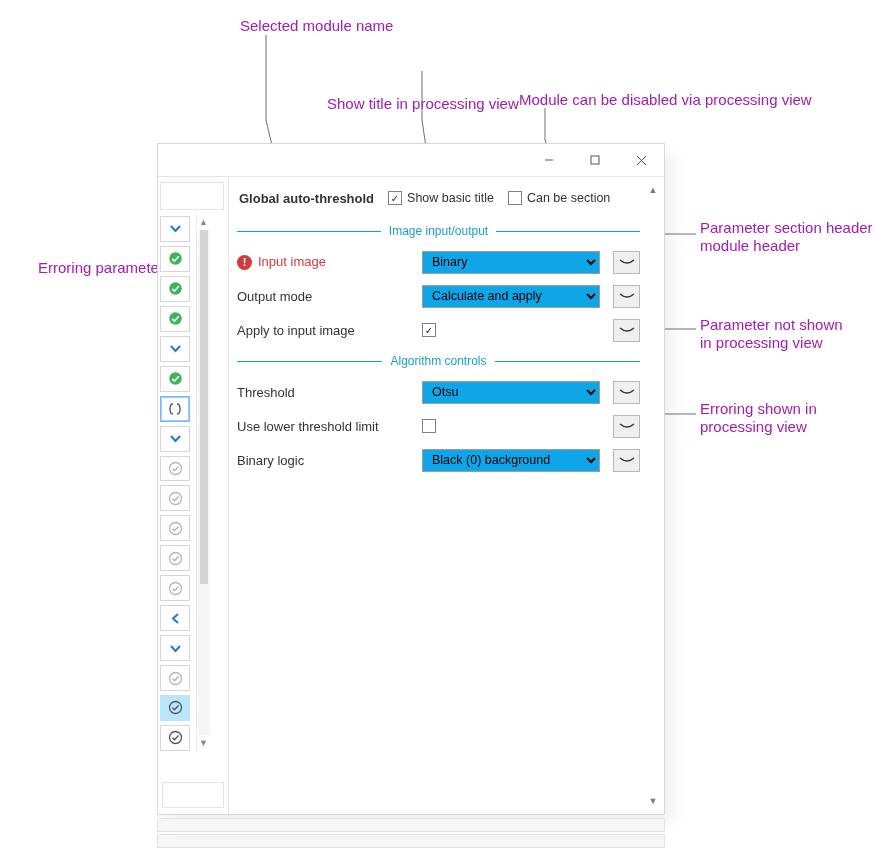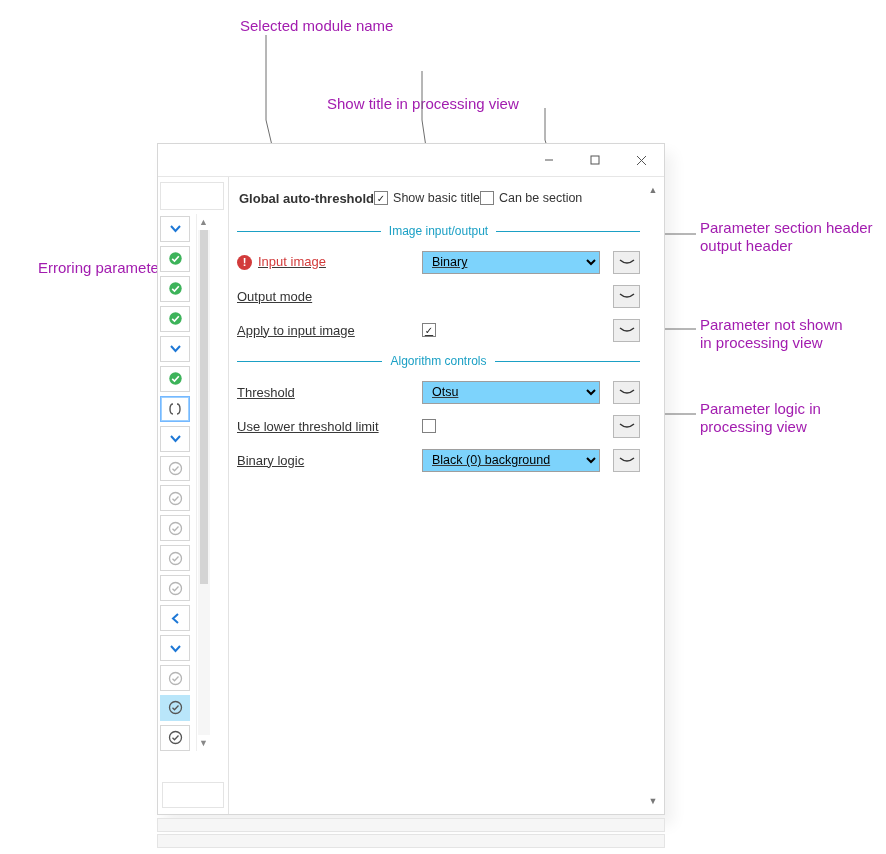--- a/index.html
+++ b/index.html
@@ -30,55 +30,56 @@
   .mini-scrollbar { width: 14px; margin-left: 3px; border-left:1px solid #eee; display:flex; flex-direction:column; align-items:center; }
   .mini-scrollbar .up, .mini-scrollbar .down { width:12px; height:16px; color:#888; font-size:9px; display:flex;align-items:center;justify-content:center;}
   .mini-scrollbar .track { flex:1; width:12px; background:#f6f6f6; position:relative; }
   .mini-scrollbar .thumb { position:absolute; top:0; left:2px; width:8px; height:70%; background:#d4d4d4; }
   .left-pane .blank-bottom { position:absolute; bottom:6px; left:4px; right:4px; height:26px; border:1px solid #e4e4e4; background:#fff; }
 
   .main-pane { flex:1; padding: 7px 8px 8px 8px; position:relative; }
   .main-scroll { position:absolute; top:6px; right:4px; bottom:6px; width:14px; display:flex; flex-direction:column; align-items:center; }
   .main-scroll .up, .main-scroll .down { width:12px; height:14px; font-size:9px; color:#777; display:flex; align-items:center; justify-content:center;}
 
-  .header-row { display:flex; align-items:center; height:30px; padding:2px 14px 4px 2px; }
+  .header-row { display:flex; align-items:center; gap:14px; height:30px; padding:2px 14px 4px 2px; }
   .module-title { font-weight: bold; color:#333; font-size:13px; }
   .chk { display:flex; align-items:center; gap:5px; font-size:12.5px; color:#333; }
   .chkbox { width:14px; height:14px; border:1px solid #808080; background:#fff; display:flex; align-items:center; justify-content:center; font-size:10px; color:#222; }
 
   .section { margin-top: 10px; }
   .section-header { display:flex; align-items:center; gap:8px; color:#1ba0c5; font-size:12px; margin-bottom:10px; padding-right:16px;}
   .section-header .line { flex:1; height:1px; background:#1ba0c5; }
   .section-header .title { white-space:nowrap; }
 
-  .row { display:flex; align-items:center; height:28px; margin-bottom:6px; padding-right:16px;text-decoration:underline;}
+  .row { display:flex; align-items:center; height:28px; margin-bottom:6px; padding-right:16px;}
   .row .label { width: 185px; color:#333; font-size:13px; }
   .row.err .label { color:#d23b3b; }
   .err-icon { width:15px; height:15px; border-radius:50%; background:#d23b3b; color:#fff; font-size:11px; font-weight:bold; display:inline-flex; align-items:center; justify-content:center; margin-right:6px; }
   .ctrl-area { width:178px; display:flex; align-items:center; }
-  select, input[type=text] { height:23px; border:1px solid #9e9e9e; background:#7dd3fc; font-size:12.5px; padding:0 5px; width:100%; }
+  select, input[type=text] { height:23px; border:1px solid #9e9e9e; background:#0ea5e9; font-size:12.5px; padding:0 5px; width:100%; }
   input[type=text].white { background:#fff; }
   .spacer { flex:1; }
   .vis-btn { width:27px; height:23px; border:1px solid #b8b8b8; background:#efefef; margin-left:6px; display:flex; align-items:center; justify-content:center; color:#333; }
 
   
   .statusbar { position:absolute; left:157px; width:508px; height:14px; background:#f6f6f6; border:1px solid #e4e4e4; }
 </style>
 </head>
 <body>
 <div class="canvas">
 
 <div class="callout-label" style="left:240px; top:17px;">Selected module name</div>
 <div class="callout-label" style="left:327px; top:54px;margin-top:41px;">Show title in processing view</div>
+<div class="callout-label" style="left:519px; top:91px;">Module can be disabled via processing view</div>
 <div class="callout-label" style="left:38px; top:259px;">Erroring parameter</div>
 <div class="callout-label" style="left:700px; top:219px;">Parameter section header</div>
-<div class="callout-label" style="left:700px; top:237px;">output header</div>
+<div class="callout-label" style="left:700px; top:237px;">module header</div>
 <div class="callout-label" style="left:700px; top:316px;">Parameter not shown</div>
 <div class="callout-label" style="left:700px; top:334px;">in processing view</div>
-<div class="callout-label" style="left:700px; top:400px;">Parameter logic in</div>
+<div class="callout-label" style="left:700px; top:400px;">Erroring shown in</div>
 <div class="callout-label" style="left:700px; top:418px;">processing view</div>
 
 <svg class="arrow" style="left:0;top:0;" width="886" height="854">
   <defs>
     <marker id="ah" markerWidth="8" markerHeight="8" refX="6" refY="3" orient="auto">
       <path d="M0,0 L6,3 L0,6 Z" fill="#6e6e6e"></path>
     </marker>
   </defs>
 
   <path d="M 266 35 L 266 120 L 282 188" stroke="#6e6e6e" fill="none" marker-end="url(#ah)"></path>
@@ -267,20 +268,23 @@
                 </div>
                 <span class="spacer"></span>
                 <div class="vis-btn">
                   <svg width="16" height="10">
                     <path d="M1 3 Q8 9 15 3" fill="none" stroke="#333" stroke-width="1.4"></path>
                   </svg>
                 </div>
               </div>
               <div class="row">
                 <div class="label">Output mode</div>
+                <div class="ctrl-area">
+                  <select><option>Calculate and apply</option></select>
+                </div>
                 <span class="spacer"></span>
                 <div class="vis-btn">
                   <svg width="16" height="10">
                     <path d="M1 3 Q8 9 15 3" fill="none" stroke="#333" stroke-width="1.4"></path>
                   </svg>
                 </div>
               </div>
               <div class="row">
                 <div class="label">Apply to input image</div>
                 <div class="ctrl-area">

